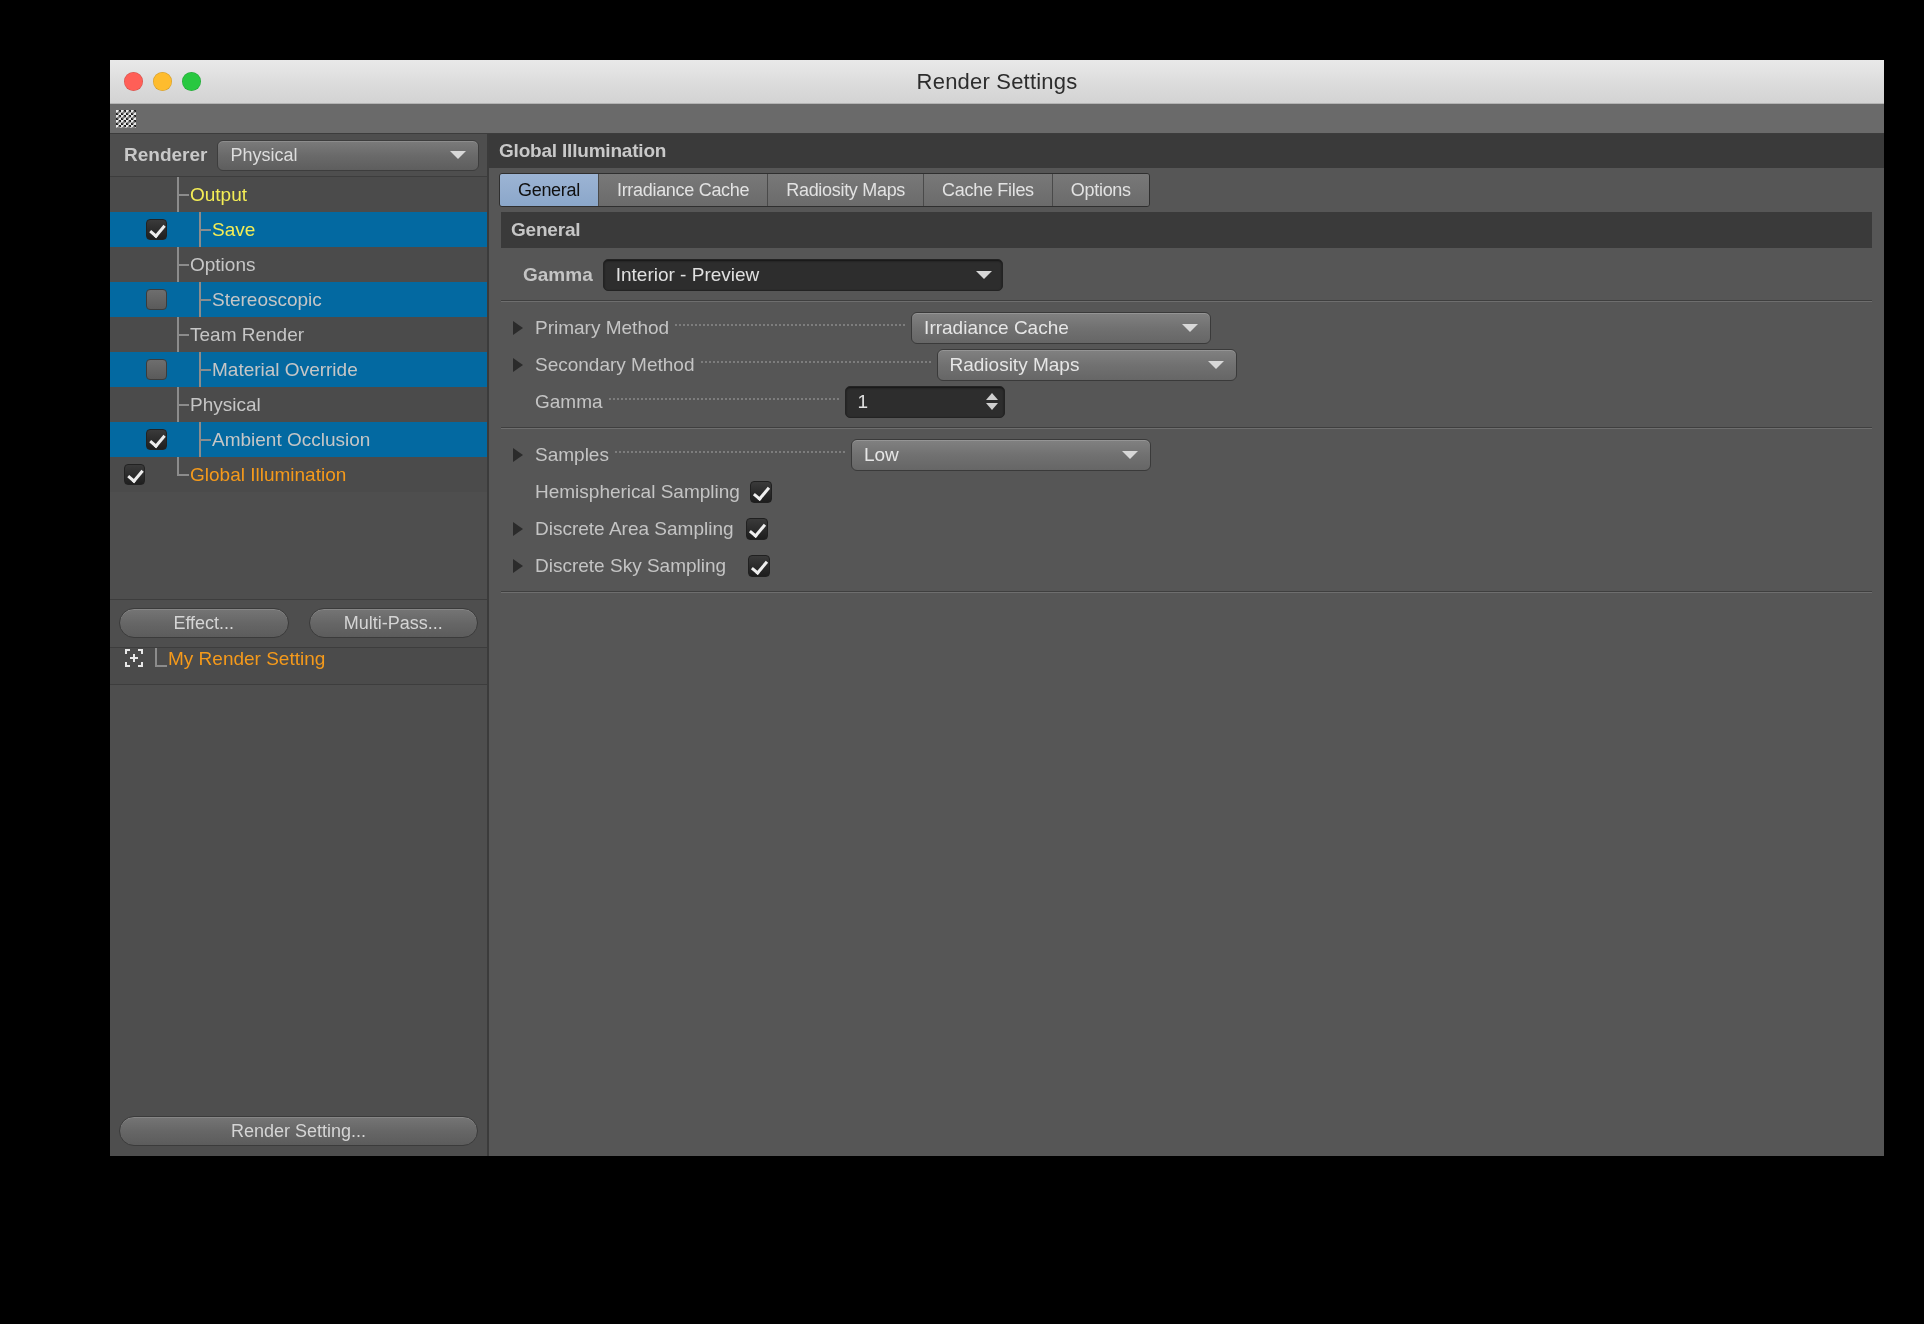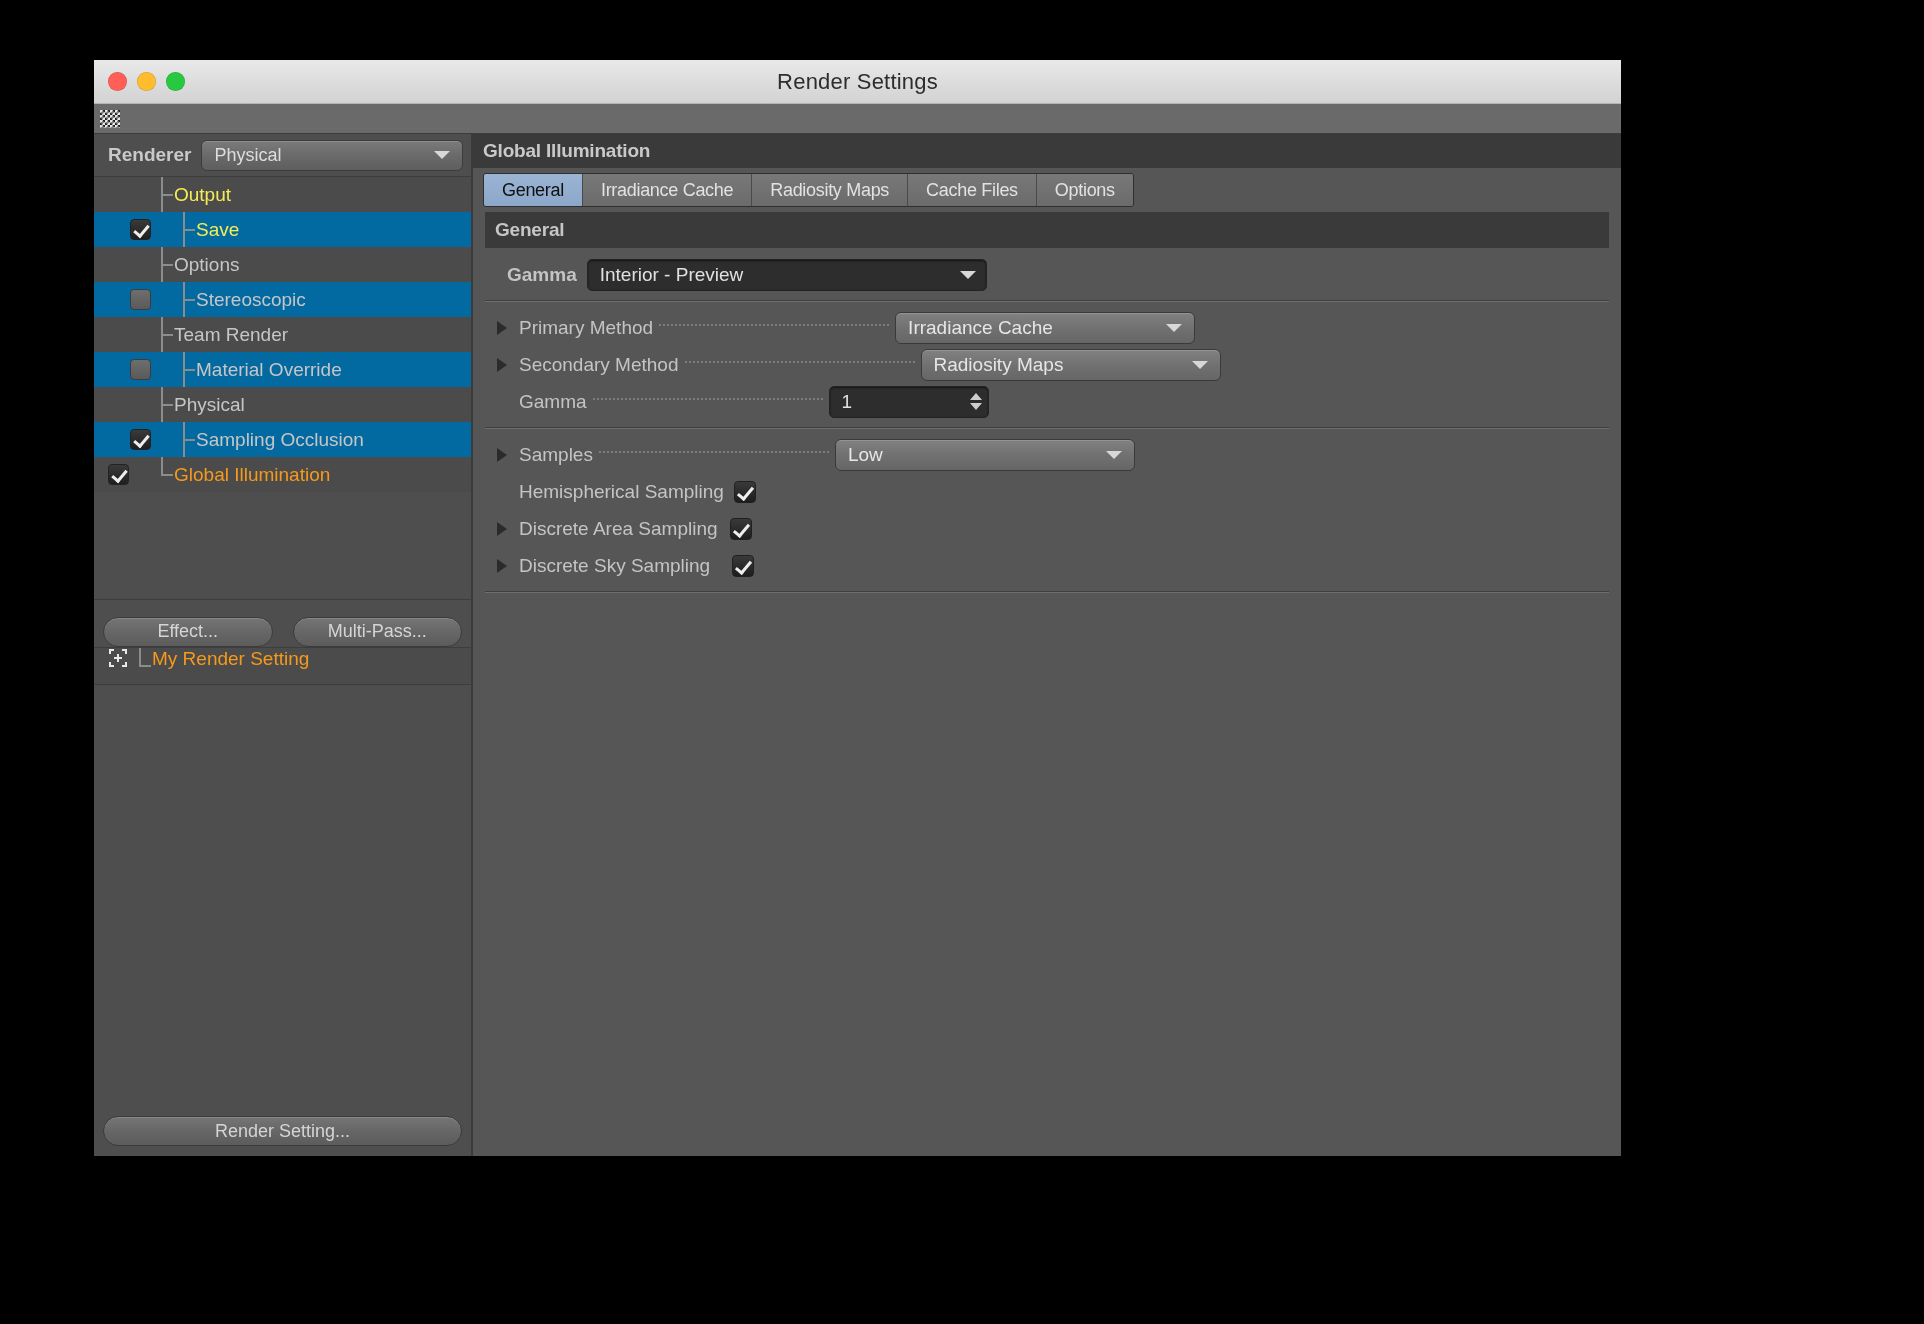--- a/index.html
+++ b/index.html
@@ -6,22 +6,22 @@
   html, body {
     width: 1924px; height: 1324px;
     background: #000;
     font-family: "Liberation Sans", sans-serif;
     overflow: hidden;
   }
 
   
   #window {
     position: absolute;
-    left: 94px; top: 60px;
-    width: 1527px; height: 1096px;
+    left: 110px; top: 60px;
+    width: 1774px; height: 1096px;
     background: #555555;
     box-shadow: 0 3px 14px rgba(0,0,0,.6);
     display: flex; flex-direction: column;
   }
 
   
   #titlebar {
     height: 44px; flex: 0 0 44px;
     background: linear-gradient(to bottom, #e9e9e9 0%, #dcdcdc 55%, #d3d3d3 100%);
     border-bottom: 1px solid #b4b4b4;
@@ -145,21 +145,21 @@
     content: ""; position: absolute; left: 3px; top: 17px;
     width: 12px; height: 2px; background: #8c8c8c;
   }
   .tlabel { font-size: 19px; color: #c6c6c6; white-space: nowrap; }
   .tlabel.yellow { color: #f4ed55; }
   .tlabel.orange { color: #f59a1b; font-weight: normal; }
 
   
   #btn-row {
     height: 48px; flex: 0 0 48px;
-    display: flex; align-items: flex-end; gap: 20px;
+    display: flex; align-items: center; gap: 20px;
     padding: 0 9px;
     border-top: 1px solid #3d3d3d;
     background: #4e4e4e;
   }
   .pill {
     flex: 1; height: 30px;
     background: linear-gradient(to bottom, #757575 0%, #666666 52%, #5c5c5c 100%);
     border: 1px solid #3b3b3b;
     border-radius: 15px;
     display: flex; align-items: center; justify-content: center;
@@ -414,21 +414,21 @@
           <div class="elbow"></div>
           <div class="tlabel">Physical</div>
         </div>
 
         <div class="trow even">
           <div class="chkcell">
               <div class="cb on"></div>
             </div>
           <div class="arrcell"></div>
           <div class="elbow"></div>
-          <div class="tlabel">Sampling Occlusion</div>
+          <div class="tlabel">Ambient Occlusion</div>
         </div>
 
         <div class="trow odd">
           <div class="chkcell">
               <div class="cb on"></div>
             </div>
           <div class="arrcell"></div>
           <div class="elbow last"></div>
           <div class="tlabel orange">Global Illumination</div>
         </div>

